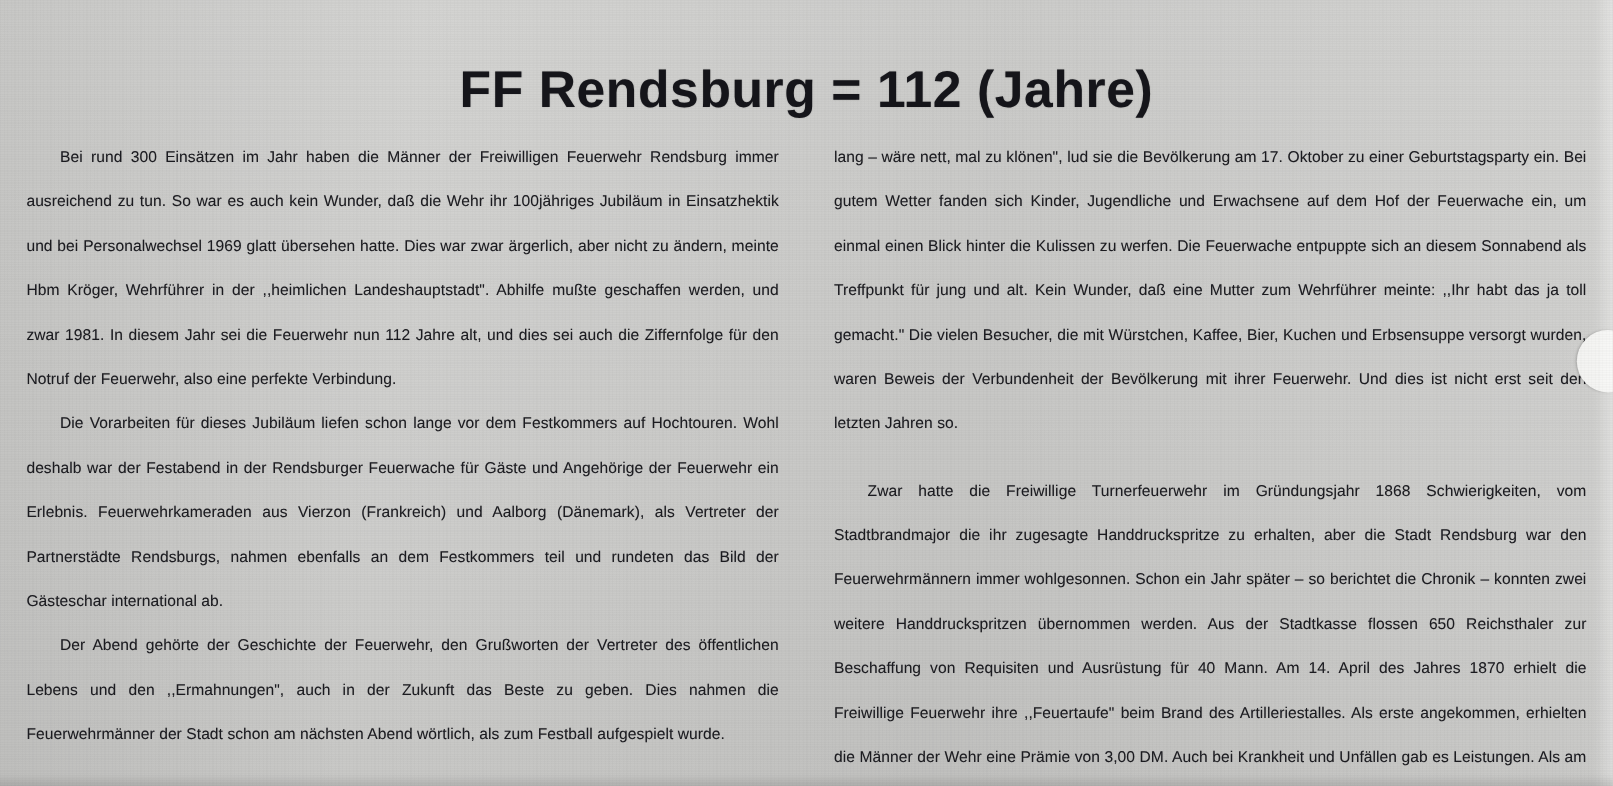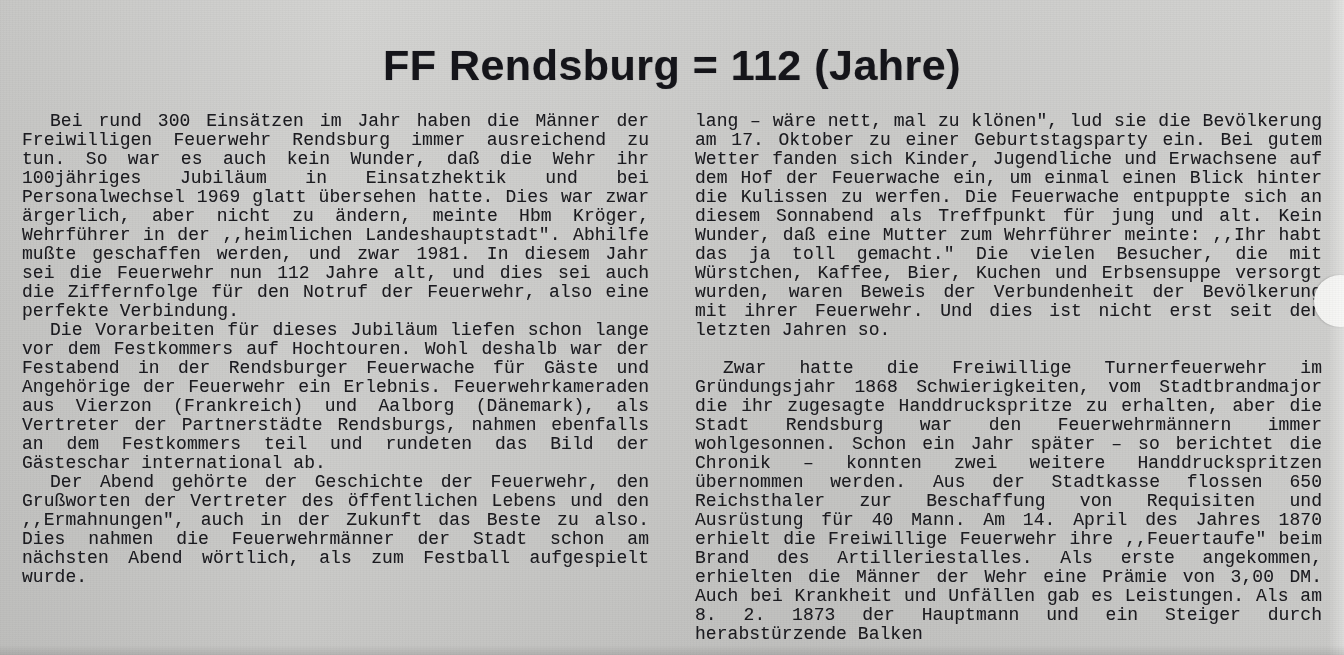--- a/index.html
+++ b/index.html
@@ -28,21 +28,21 @@
     inset: 0;
     pointer-events: none;
     background-image:
       repeating-linear-gradient(0deg, rgba(0,0,0,0.022) 0px, rgba(0,0,0,0.022) 1px, rgba(255,255,255,0.018) 1px, rgba(255,255,255,0.018) 2px),
       repeating-linear-gradient(90deg, rgba(0,0,0,0.015) 0px, rgba(0,0,0,0.015) 1px, rgba(255,255,255,0.012) 1px, rgba(255,255,255,0.012) 3px);
     mix-blend-mode: multiply;
     opacity: 0.7;
   }
   .headline {
     position: absolute;
-    top: 12px;
+    top: 22px;
     left: 0;
     width: 1344px;
     text-align: center;
     font-size: 43px;
     font-weight: bold;
     letter-spacing: 0.5px;
     color: #15151a;
     font-family: "Liberation Sans", sans-serif;
     text-shadow: 0 0 1px rgba(0,0,0,0.35);
     white-space: nowrap;
@@ -56,27 +56,27 @@
     gap: 46px;
     padding: 0 22px;
     box-sizing: border-box;
   }
   .col {
     flex: 1 1 0;
     min-width: 0;
   }
   .col p {
     margin: 0;
-    font-size: 18px;
-    line-height: 19px;
+    font-size: 13px;
+    line-height: 37px;
     color: #1b1b20;
     text-align: justify;
     text-justify: inter-word;
     letter-spacing: 0.05px;
-    font-family: Liberation Mono, monospace;
+    font-family: Liberation Sans, sans-serif;
     text-shadow: 0 0 0.6px rgba(0,0,0,0.25);
   }
   .col p.indent {
     text-indent: 28px;
   }
   .col p.gap {
     margin-top: 19px;
   }
   
   .edge-blob {
@@ -113,21 +113,21 @@
 
 <div class="page">
 
   <h1 class="headline">FF Rendsburg = 112 (Jahre)</h1>
 
   <div class="columns">
 
     <div class="col">
       <p class="indent">Bei rund 300 Einsätzen im Jahr haben die Männer der Freiwilligen Feuerwehr Rendsburg immer ausreichend zu tun. So war es auch kein Wunder, daß die Wehr ihr 100jähriges Jubiläum in Einsatzhektik und bei Personalwechsel 1969 glatt übersehen hatte. Dies war zwar ärgerlich, aber nicht zu ändern, meinte Hbm Kröger, Wehrführer in der ,,heimlichen Landeshauptstadt". Abhilfe mußte geschaffen werden, und zwar 1981. In diesem Jahr sei die Feuerwehr nun 112 Jahre alt, und dies sei auch die Ziffernfolge für den Notruf der Feuerwehr, also eine perfekte Verbindung.</p>
       <p class="indent">Die Vorarbeiten für dieses Jubiläum liefen schon lange vor dem Festkommers auf Hochtouren. Wohl deshalb war der Festabend in der Rendsburger Feuerwache für Gäste und Angehörige der Feuerwehr ein Erlebnis. Feuerwehrkameraden aus Vierzon (Frankreich) und Aalborg (Dänemark), als Vertreter der Partnerstädte Rendsburgs, nahmen ebenfalls an dem Festkommers teil und rundeten das Bild der Gästeschar international ab.</p>
-      <p class="indent">Der Abend gehörte der Geschichte der Feuerwehr, den Grußworten der Vertreter des öffentlichen Lebens und den ,,Ermahnungen", auch in der Zukunft das Beste zu also. Dies nahmen die Feuerwehrmänner der Stadt schon am nächsten Abend wörtlich, als zum Festball aufgespielt wurde.</p>
+      <p class="indent">Der Abend gehörte der Geschichte der Feuerwehr, den Grußworten der Vertreter des öffentlichen Lebens und den ,,Ermahnungen", auch in der Zukunft das Beste zu geben. Dies nahmen die Feuerwehrmänner der Stadt schon am nächsten Abend wörtlich, als zum Festball aufgespielt wurde.</p>
     </div>
 
     <div class="col">
       <p>lang – wäre nett, mal zu klönen", lud sie die Bevölkerung am 17. Oktober zu einer Geburtstagsparty ein. Bei gutem Wetter fanden sich Kinder, Jugendliche und Erwachsene auf dem Hof der Feuerwache ein, um einmal einen Blick hinter die Kulissen zu werfen. Die Feuerwache entpuppte sich an diesem Sonnabend als Treffpunkt für jung und alt. Kein Wunder, daß eine Mutter zum Wehrführer meinte: ,,Ihr habt das ja toll gemacht." Die vielen Besucher, die mit Würstchen, Kaffee, Bier, Kuchen und Erbsensuppe versorgt wurden, waren Beweis der Verbundenheit der Bevölkerung mit ihrer Feuerwehr. Und dies ist nicht erst seit den letzten Jahren so.</p>
       <p class="indent gap">Zwar hatte die Freiwillige Turnerfeuerwehr im Gründungsjahr 1868 Schwierigkeiten, vom Stadtbrandmajor die ihr zugesagte Handdruckspritze zu erhalten, aber die Stadt Rendsburg war den Feuerwehrmännern immer wohlgesonnen. Schon ein Jahr später – so berichtet die Chronik – konnten zwei weitere Handdruckspritzen übernommen werden. Aus der Stadtkasse flossen 650 Reichsthaler zur Beschaffung von Requisiten und Ausrüstung für 40 Mann. Am 14. April des Jahres 1870 erhielt die Freiwillige Feuerwehr ihre ,,Feuertaufe" beim Brand des Artilleriestalles. Als erste angekommen, erhielten die Männer der Wehr eine Prämie von 3,00 DM. Auch bei Krankheit und Unfällen gab es Leistungen. Als am 8. 2. 1873 der Hauptmann und ein Steiger durch herabstürzende Balken</p>
     </div>
 
   </div>
 
   <div class="edge-blob"></div>

